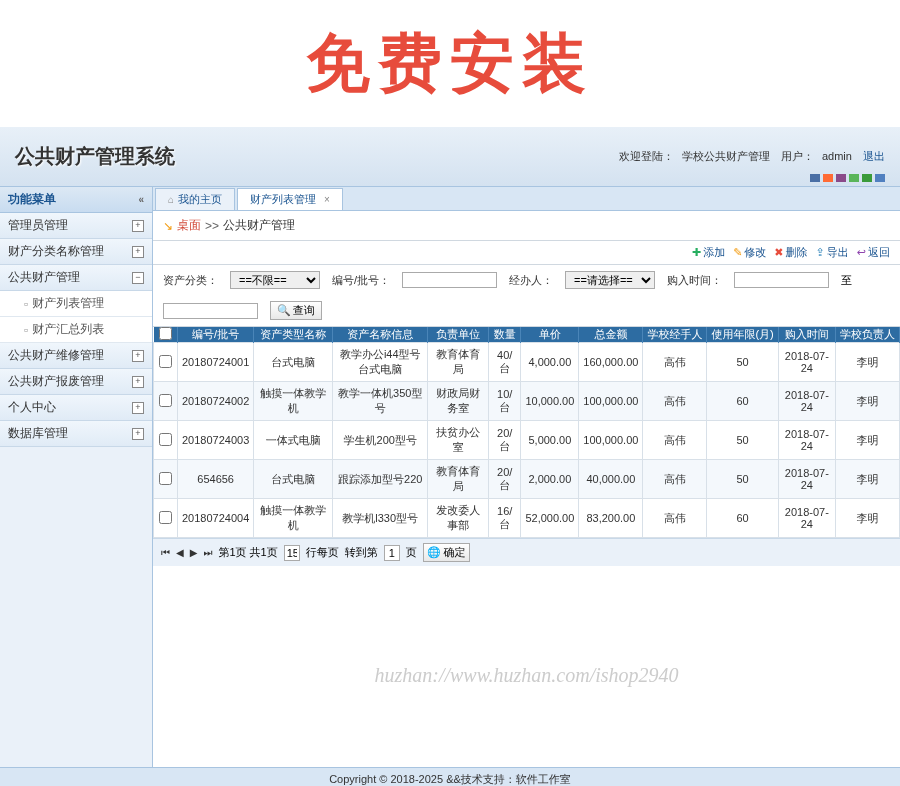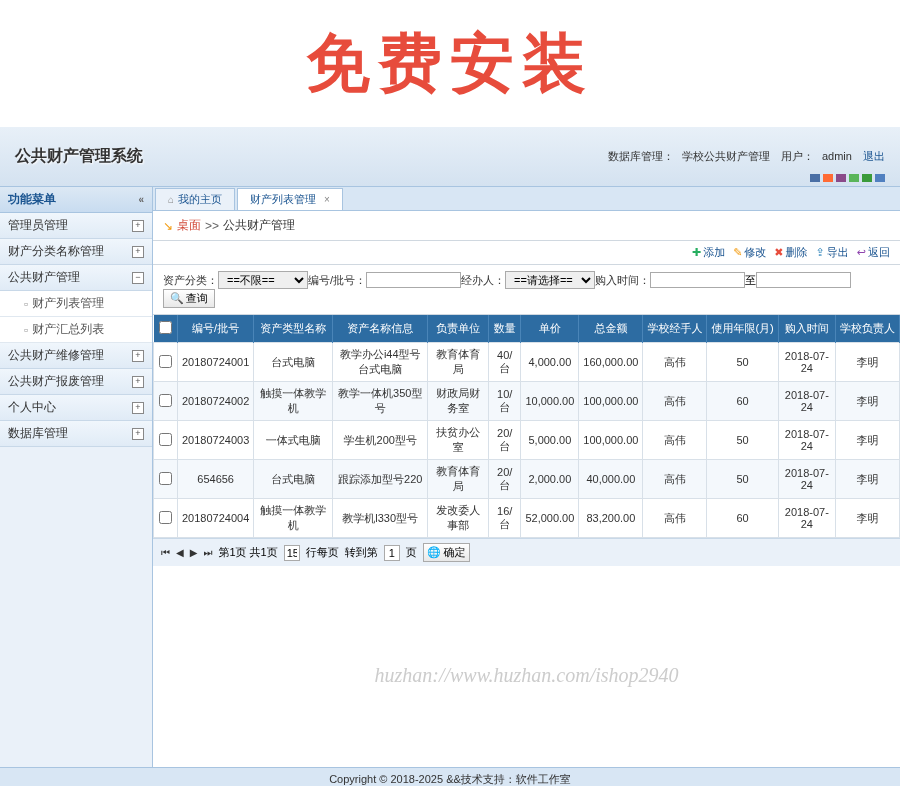--- a/index.html
+++ b/index.html
@@ -2,21 +2,21 @@
 <html><head>
   <meta charset="utf-8">
   <style>
     * { margin: 0; padding: 0; box-sizing: border-box; }
     body { font-family: "Microsoft YaHei", SimSun, Arial, sans-serif; font-size: 12px; background: #fff; width: 900px; }
     
     .banner { text-align: center; padding: 20px 8px; }
     .banner-text { font-size: 64px; font-weight: bold; color: #e74c3c; letter-spacing: 8px; }
     
     .header { background: linear-gradient(to bottom, #e8f0f8, #d4e2f0); height: 60px; border-bottom: 1px solid #a8c4e0; display: flex; justify-content: space-between; align-items: center; padding: 0 15px; position: relative; }
-    .system-title { font-size: 16px; font-weight: bold; color: #333; text-shadow: 1px 1px 2px #fff; }
+    .system-title { font-size: 20px; font-weight: bold; color: #333; text-shadow: 1px 1px 2px #fff; }
     .header-right { text-align: right; font-size: 11px; }
     .header-right span { margin-left: 8px; color: #333; }
     .header-right a { color: #1a5490; text-decoration: none; margin-left: 8px; }
     .color-blocks { position: absolute; bottom: 4px; right: 15px; display: flex; gap: 3px; }
     .color-block { width: 10px; height: 8px; }
     
     .main-container { display: flex; height: 580px; }
     
     .sidebar { width: 153px; background: #eaf1f9; border-right: 1px solid #a8c4e0; }
     .menu-header { background: linear-gradient(to bottom, #dce8f4, #c8dcf0); border-bottom: 1px solid #a8c4e0; padding: 4px 8px; font-weight: bold; color: #1a5490; display: flex; justify-content: space-between; align-items: center; }
@@ -44,30 +44,30 @@
     
     .toolbar { padding: 4px 10px; border-bottom: 1px solid #d0d8e0; display: flex; justify-content: flex-end; gap: 8px; font-size: 11px; }
     .toolbar-btn { display: inline-flex; align-items: center; gap: 2px; color: #1a5490; cursor: pointer; }
     .toolbar-btn .icon { font-size: 11px; }
     .icon-add { color: #27ae60; }
     .icon-edit { color: #f39c12; }
     .icon-delete { color: #e74c3c; }
     .icon-export { color: #2980b9; }
     .icon-back { color: #8e44ad; }
     
-    .filter-bar { padding: 6px 10px; border-bottom: 1px solid #d0d8e0; display: flex; align-items: center; gap: 0; font-size: 11px; flex-wrap: wrap; }
+    .filter-bar { padding: 6px 10px; border-bottom: 1px solid #d0d8e0; display: flex; align-items: center; gap: 12px; font-size: 11px; flex-wrap: wrap; }
     .filter-bar label { color: #333; }
     .filter-bar select, .filter-bar input { border: 1px solid #aaa; padding: 1px 4px; font-size: 11px; }
     .filter-bar select { min-width: 90px; }
     .filter-bar input[type="text"] { width: 95px; }
     .query-btn { display: inline-flex; align-items: center; gap: 2px; cursor: pointer; padding: 1px 6px; border: 1px solid #aaa; background: linear-gradient(to bottom, #fff, #e8e8e8); }
     .query-btn .search-icon { color: #2980b9; }
     
     .data-table { width: 100%; border-collapse: collapse; font-size: 11px; }
-    .data-table th { background: #2d6ca2; color: #fff; padding: 6px 4px; border-right: 1px solid #4a85b8; text-align: center; font-weight: normal; white-space: nowrap; }
+    .data-table th { background: #2d6ca2; color: #fff; padding: 0 4px; border-right: 1px solid #4a85b8; text-align: center; font-weight: normal; white-space: nowrap; }
     .data-table th:first-child { width: 24px; background: #2d6ca2; }
     .data-table td { border: 1px solid #d8e0e8; padding: 4px; text-align: center; color: #333; }
     .data-table tbody tr:nth-child(even) { background: #f4f8fc; }
     .data-table td:first-child { width: 24px; }
     .data-table input[type="checkbox"] { cursor: pointer; }
     
     .pagination { background: #eaf1f9; border-top: 1px solid #c8d8e8; padding: 4px 8px; display: flex; align-items: center; gap: 6px; font-size: 11px; }
     .pagination .nav-btn { cursor: pointer; color: #333; font-size: 10px; user-select: none; }
     .pagination input { width: 16px; border: 1px solid #aaa; padding: 1px 2px; text-align: center; font-size: 11px; }
     .pagination .confirm-btn { display: inline-flex; align-items: center; gap: 2px; cursor: pointer; padding: 1px 4px; border: 1px solid #aaa; background: linear-gradient(to bottom, #fff, #e8e8e8); }
@@ -82,21 +82,21 @@
 <body>
 
 <div class="banner">
   <div class="banner-text">免费安装</div>
 </div>
 
 <div class="header">
   <div class="system-title">公共财产管理系统</div>
   <div class="header-right">
     <div>
-      <span>数据库管理：</span><span>学校公共财产管理</span>
+      <span>欢迎登陆：</span><span>学校公共财产管理</span>
       <span>用户：</span><span>admin</span>
       <a href="#">退出</a>
     </div>
   </div>
   <div class="color-blocks" id="color-blocks">
       <div class="color-block" style="background: rgb(74, 111, 165);"></div>
       <div class="color-block" style="background: rgb(255, 107, 53);"></div>
       <div class="color-block" style="background: rgb(138, 74, 138);"></div>
       <div class="color-block" style="background: rgb(90, 181, 90);"></div>
       <div class="color-block" style="background: rgb(58, 155, 58);"></div>

